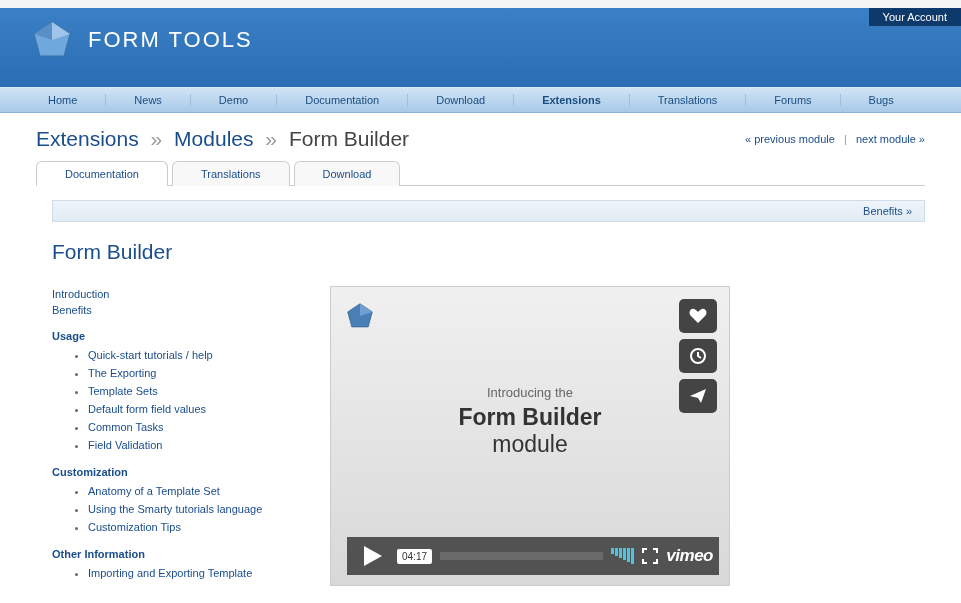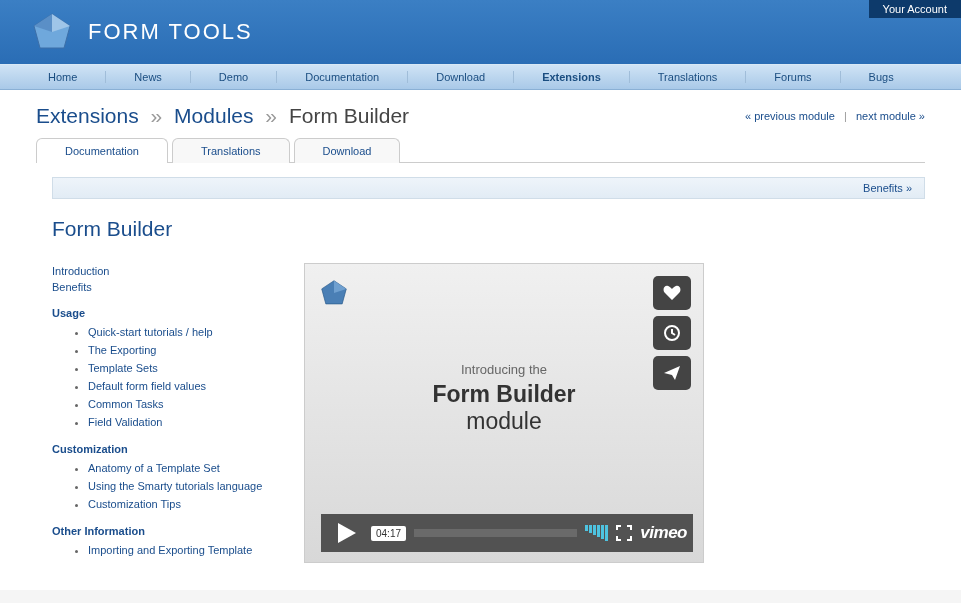--- a/index.html
+++ b/index.html
@@ -1,20 +1,20 @@
 <!DOCTYPE html>
 <html><head>
 <meta charset="utf-8">
 <style>
 * { margin: 0; padding: 0; box-sizing: border-box; }
 body { font-family: Verdana, Arial, sans-serif; font-size: 12px; background: #f5f5f5; }
 
-.header { background: linear-gradient(to bottom, #3b7fc4 0%, #2a6db5 100%); height: 64px; position: relative; }
+.header { background: linear-gradient(to bottom, #3b7fc4 0%, #2a6db5 100%); height: 79px; position: relative; }
 .account-tab { position: absolute; right: 0; top: 0; background: #0d3a6b; color: #fff; padding: 3px 14px; font-size: 11px; }
-.logo-area { display: flex; align-items: center; padding: 10px 30px; }
+.logo-area { display: flex; align-items: center; padding: 10px 30px; margin-top: 8px; }
 .logo-icon { width: 44px; height: 44px; margin-right: 14px; }
 .logo-text { color: #fff; font-size: 22px; letter-spacing: 2px; font-weight: 300; }
 
 .mainnav { background: linear-gradient(to bottom, #cfe3f5, #a9c9e8); border-top: 1px solid #d8e8f5; border-bottom: 1px solid #8ab0d5; height: 26px; display: flex; align-items: center; padding: 0 20px; }
 .mainnav a { color: #1a4d80; text-decoration: none; font-size: 11px; padding: 0 28px; border-right: 1px solid #a0bdd9; }
 .mainnav a.active { font-weight: bold; }
 .mainnav a:last-child { border-right: none; }
 
 .content { padding: 14px 36px; background: #fff; min-height: 500px; }
 .top-row { display: flex; justify-content: space-between; align-items: center; margin-bottom: 10px; gap: 43px; }
@@ -29,21 +29,21 @@
 .tabs { margin-top: 10px; display: flex; gap: 4px; }
 .tab { border: 1px solid #ccc; border-bottom: none; border-radius: 6px 6px 0 0; padding: 6px 28px; font-size: 11px; color: #1a4d8c; background: #f8f8f8; cursor: pointer; }
 .tab.active { background: #fff; font-weight: normal; }
 
 .tab-content { border-top: 1px solid #ccc; padding-top: 14px; margin-top: -1px; }
 
 .benefits-bar { background: linear-gradient(to bottom, #eef4fa, #e2ecf5); border: 1px solid #d0dde8; text-align: right; padding: 4px 12px; font-size: 11px; color: #1a4d8c; margin-bottom: 18px; margin-left: 16px; }
 
 .page-title { font-size: 21px; color: #1a4d8c; font-weight: normal; margin-bottom: 22px; margin-left: 16px; }
 
-.columns { display: flex; gap: 22px; margin-left: 16px; }
+.columns { display: flex; gap: 48px; margin-left: 16px; }
 .sidebar { width: 230px; font-size: 11px; }
 .sidebar a { color: #1a4d8c; text-decoration: none; display: block; padding: 2px 0; }
 .sidebar .section-head { font-weight: bold; color: #1a4d8c; padding: 4px 0; margin-top: 8px; }
 .sidebar ul { list-style: disc; padding-left: 36px; color: #666; }
 .sidebar ul li { padding: 1px 0; }
 .sidebar ul li a { color: #1a4d8c; }
 
 .video-box { width: 400px; height: 300px; border: 1px solid #ccc; background: linear-gradient(to bottom, #f0f0f0, #d8d8d8); position: relative; }
 .video-icon-left { position: absolute; top: 14px; left: 14px; width: 30px; height: 30px; }
 .video-buttons { position: absolute; top: 12px; right: 12px; display: flex; flex-direction: column; gap: 6px; }

